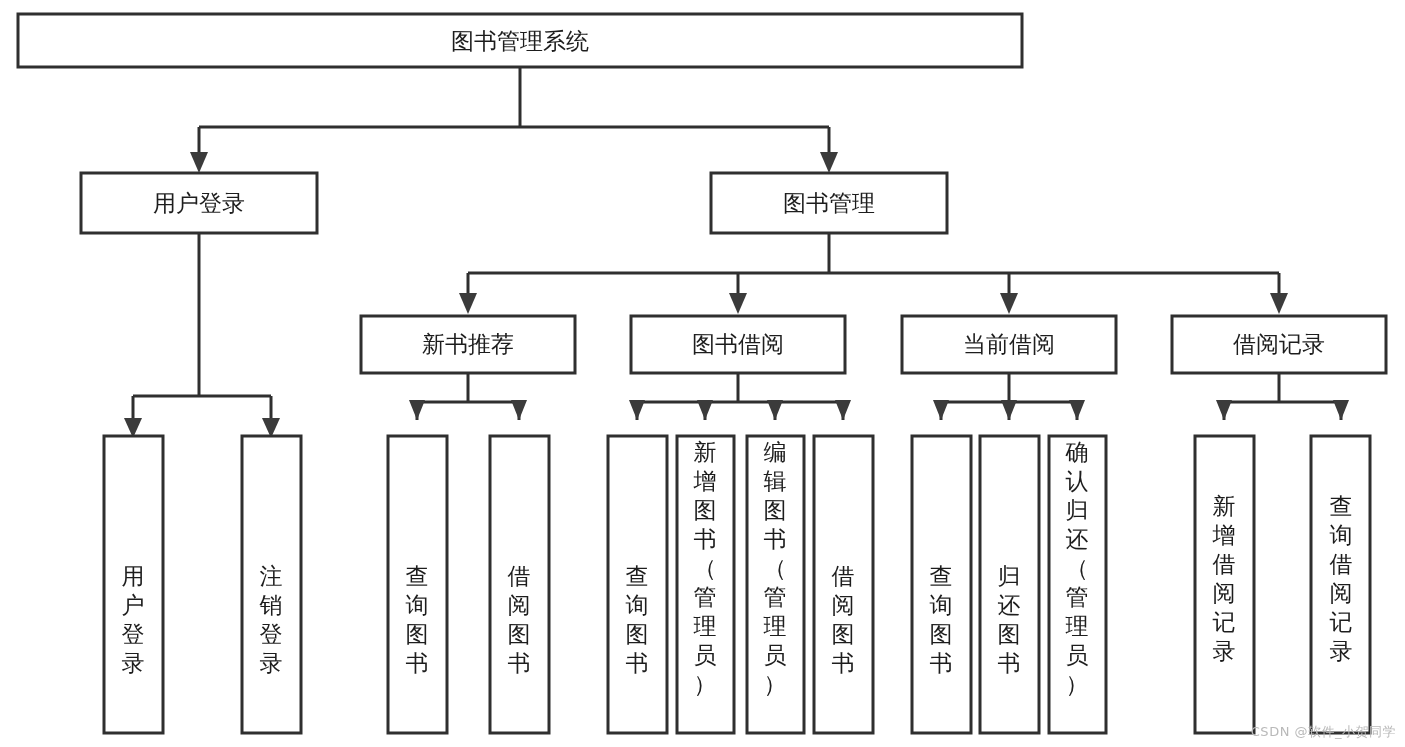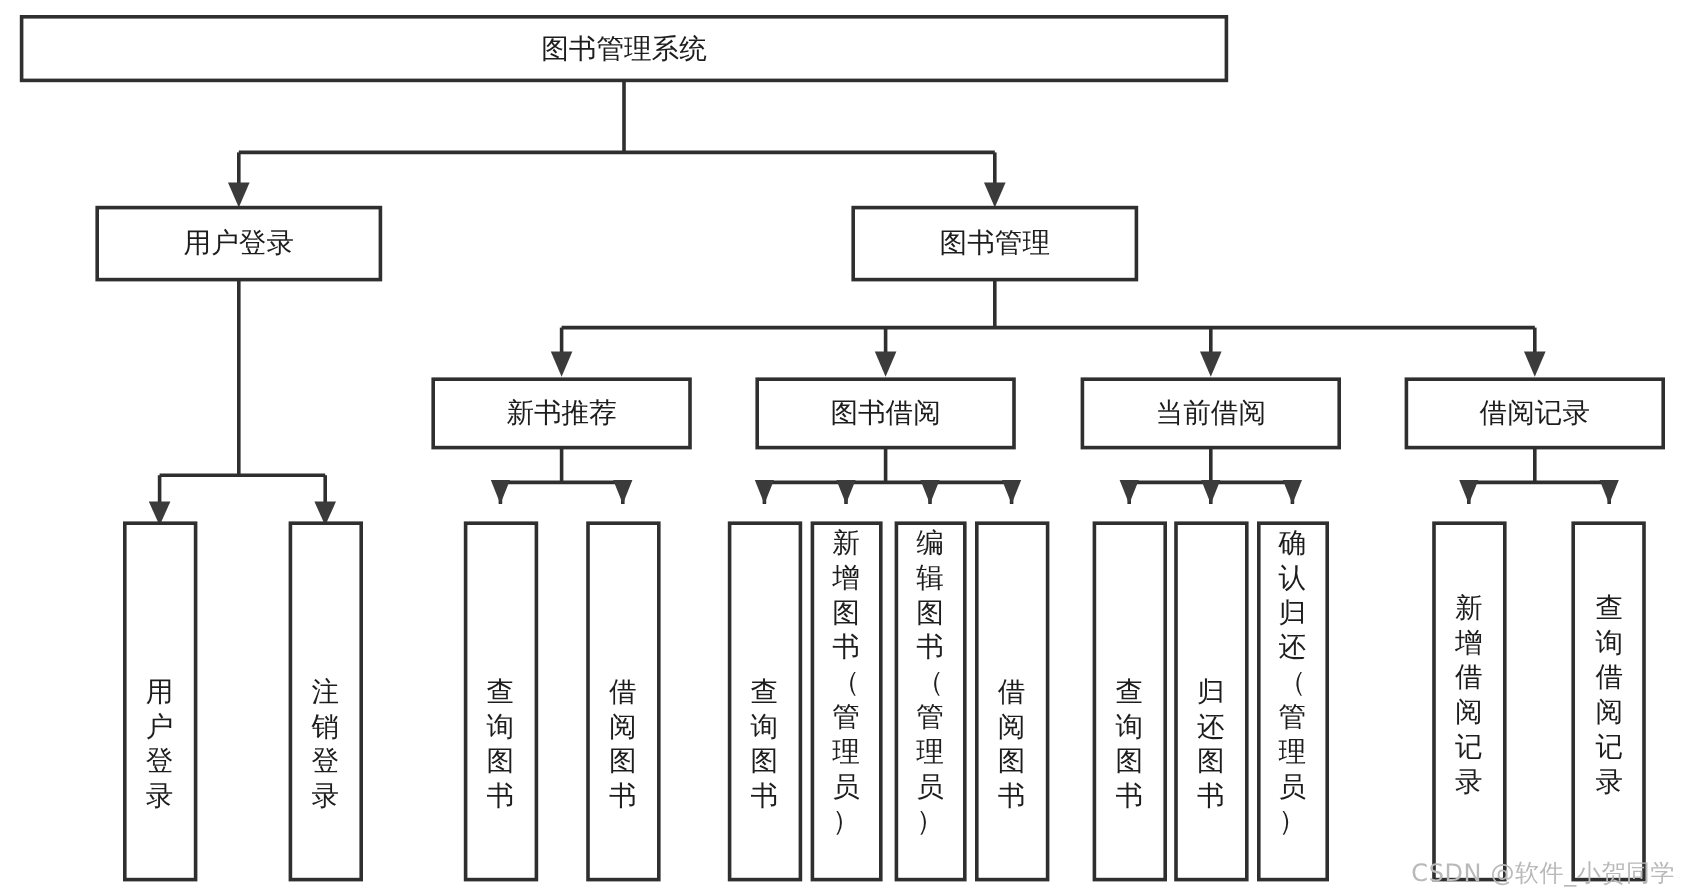--- a/index.html
+++ b/index.html
@@ -51,21 +51,21 @@
     font-family: "DejaVu Sans", "Liberation Sans", sans-serif;
     font-size: 23px;
     fill: #1d1d1d;
     text-anchor: middle;
   }
   .watermark {
     position: absolute;
     right: 8px;
     bottom: 6px;
     font-family: "DejaVu Sans", "Liberation Sans", sans-serif;
-    font-size: 20px;
+    font-size: 13px;
     color: #b9b9b9;
     letter-spacing: 0.5px;
     white-space: nowrap;
     pointer-events: none;
   }
 </style>
 </head>
 <body>
 
 <div id="diagram-root">

